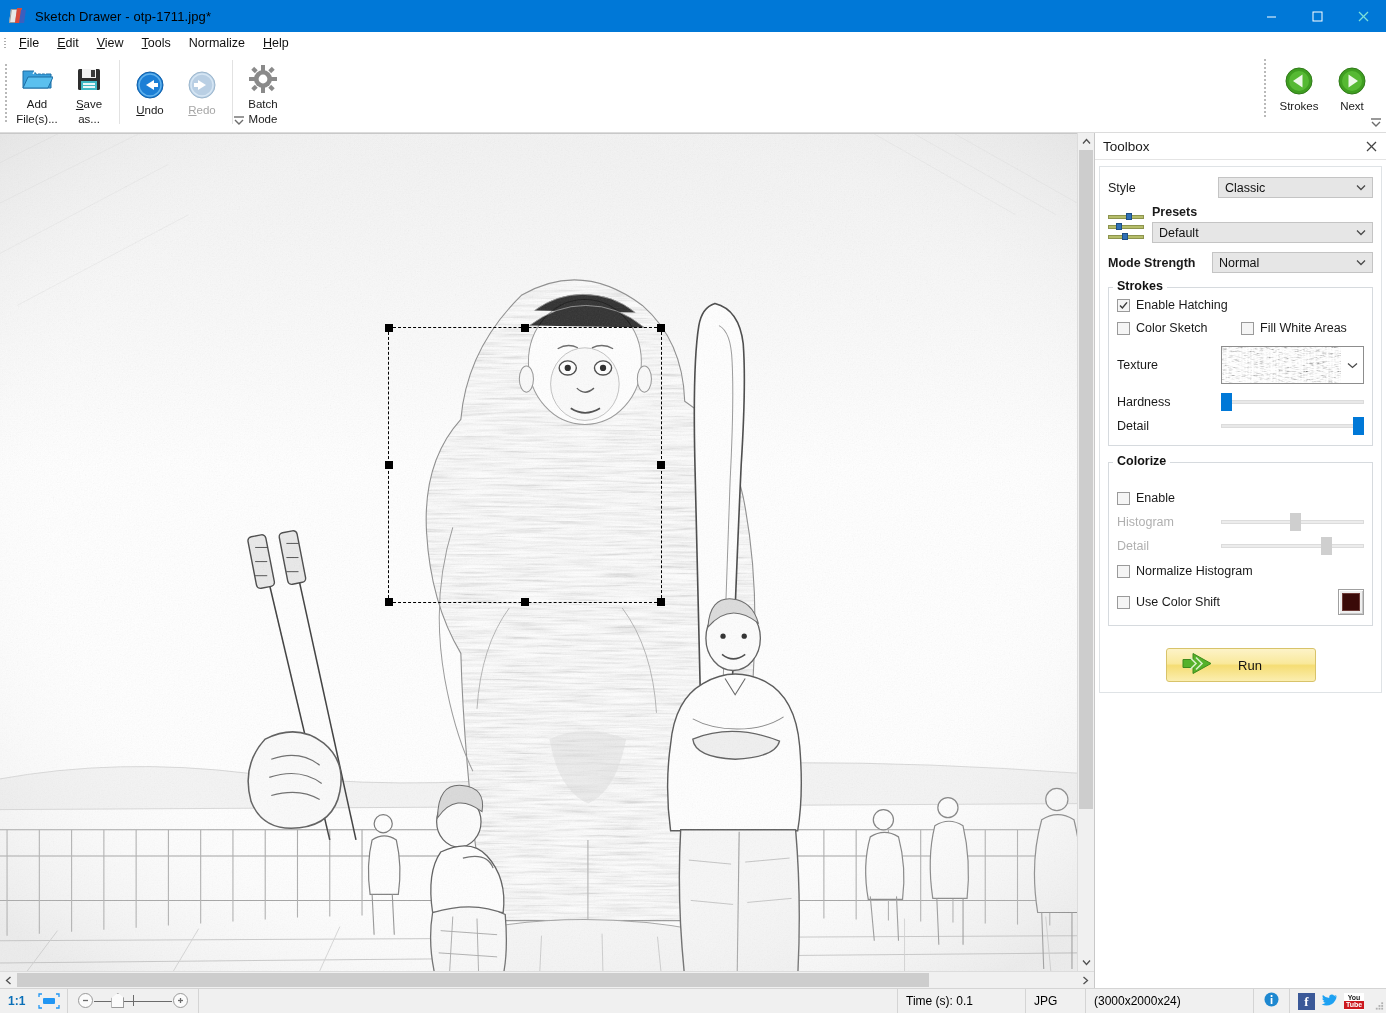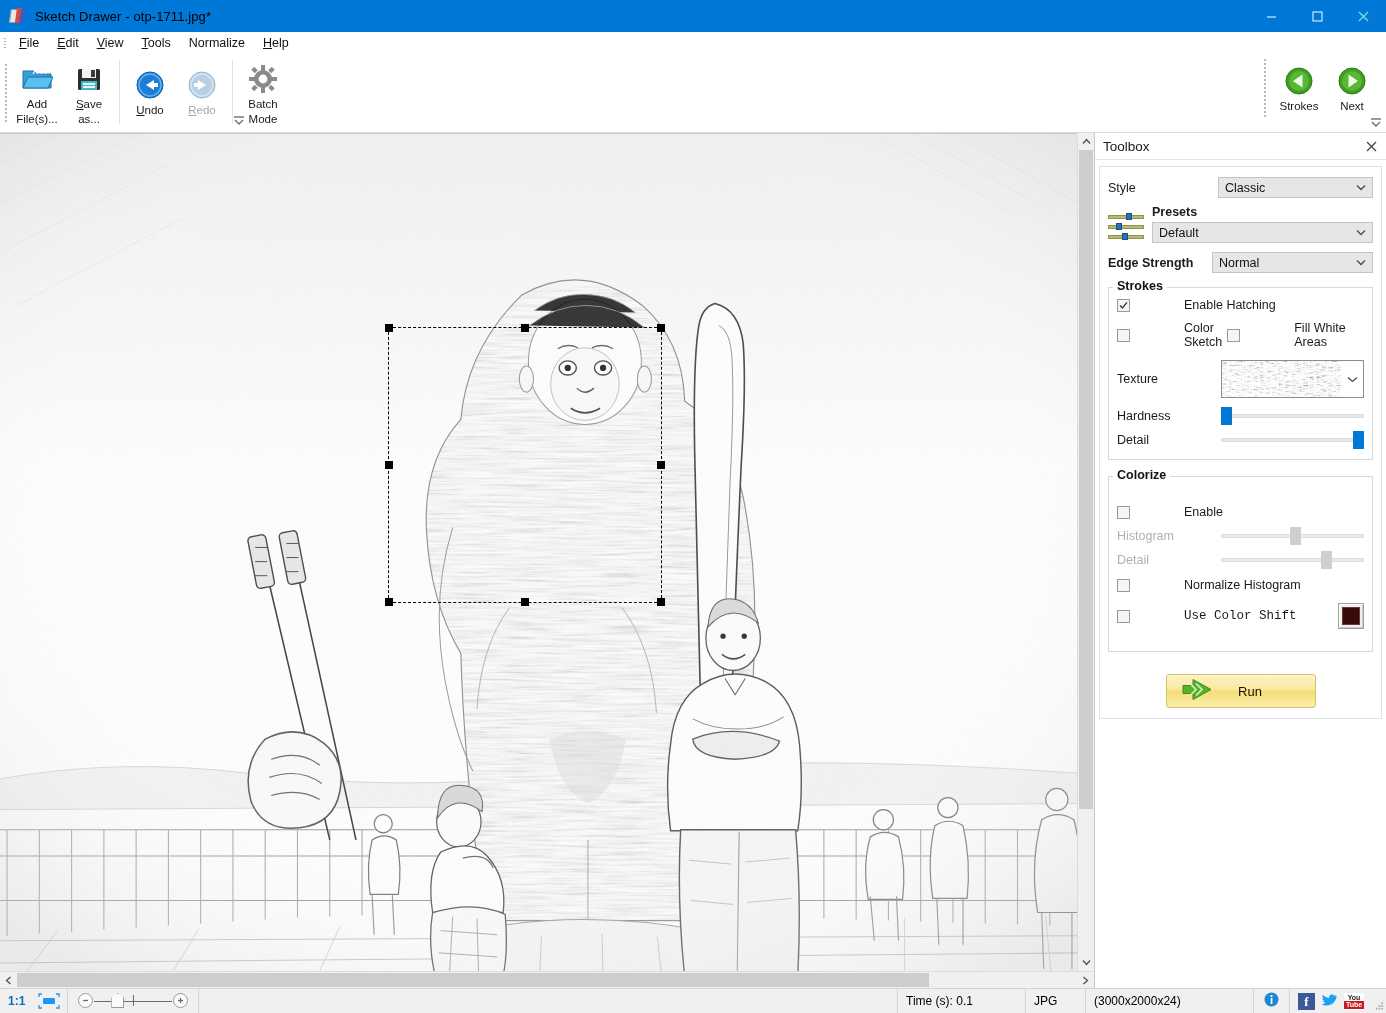--- a/index.html
+++ b/index.html
@@ -108,21 +108,21 @@
     position:relative;
   }
   .combo .cv { flex:1 1 auto; white-space:nowrap; overflow:hidden; }
   .combo .chev { width:18px; display:flex; align-items:center; justify-content:center; }
 
   .presets-icon { width:36px; height:34px; display:flex; flex-direction:column; justify-content:center; gap:3px; }
   .pi-row { height:7px; position:relative; }
   .pi-track { position:absolute; top:2px; left:0; right:0; height:4px; background:#b5bd6a; border:1px solid #8d944e; }
   .pi-knob { position:absolute; top:0; width:6px; height:7px; background:#2f6fb5; border:1px solid #1d4f86; }
 
-  .check { display:flex; align-items:center; cursor:default;gap:48px; }
+  .check { display:flex; align-items:center; cursor:default; }
   .cbox { width:13px; height:13px; border:1px solid #9a9a9a; background:#f5f5f5; margin-right:6px;
      display:flex; align-items:center; justify-content:center; flex:0 0 13px; }
   .cbox.checked { background:#f5f5f5; }
   .check .ctext { font-size:12.5px; color:#1a1a1a; }
 
   .slider { position:relative; height:14px; display:flex; align-items:center; flex:1 1 auto; }
   .slider .strack { position:absolute; left:0; right:0; height:4px; background:#e8e8e8; border:1px solid #dcdcdc; }
   .slider .sknob { position:absolute; width:11px; height:18px; background:#0078d7; }
   .slider.dis .sknob { background:#cfcfcf; }
   .slider.dis .strack { background:#ececec; }
@@ -659,21 +659,21 @@
                 <span class="chev">
                   <svg width="10" height="7" viewBox="0 0 10 7">
                       <path d="M1 1.5 L5 5.5 L9 1.5" fill="none" stroke="#4a4a4a" stroke-width="1.3"></path>
                     </svg>
                 </span>
               </div>
             </div>
           </div>
 
           <div class="row" style="margin-bottom:4px;">
-            <div class="lbl bold" style="width:104px;">Edge Strength</div>
+            <div class="lbl bold" style="width:104px;">Mode Strength</div>
             <div class="combo" style="flex:1 1 auto;">
               <span class="cv">Normal</span>
               <span class="chev">
                 <svg width="10" height="7" viewBox="0 0 10 7">
                     <path d="M1 1.5 L5 5.5 L9 1.5" fill="none" stroke="#4a4a4a" stroke-width="1.3"></path>
                   </svg>
               </span>
             </div>
           </div>
 
@@ -765,21 +765,21 @@
                 <div class="strack"></div>
                 <div class="sknob" style="left:70%;"></div>
               </div>
             </div>
 
             <div class="check" style="margin-bottom:11px;">
               <span class="cbox"></span>
               <span class="ctext">Normalize Histogram</span>
             </div>
 
-            <div class="row" style="margin-bottom:12px;font-family:Liberation Mono, monospace;">
+            <div class="row" style="margin-bottom:0;">
               <div class="check">
                 <span class="cbox"></span>
                 <span class="ctext">Use Color Shift</span>
               </div>
               <div class="swatch" style="margin-left:auto;">
                   <i></i>
                 </div>
             </div>
           </div>
 

